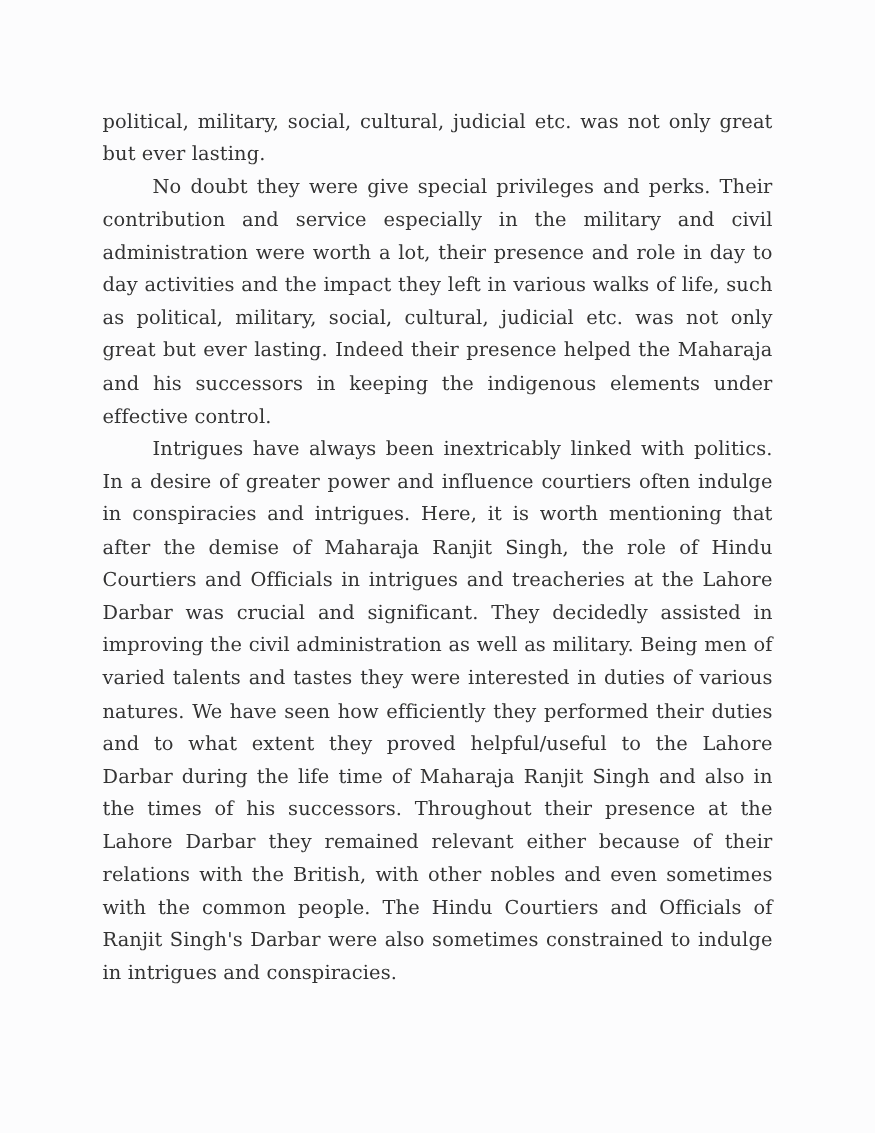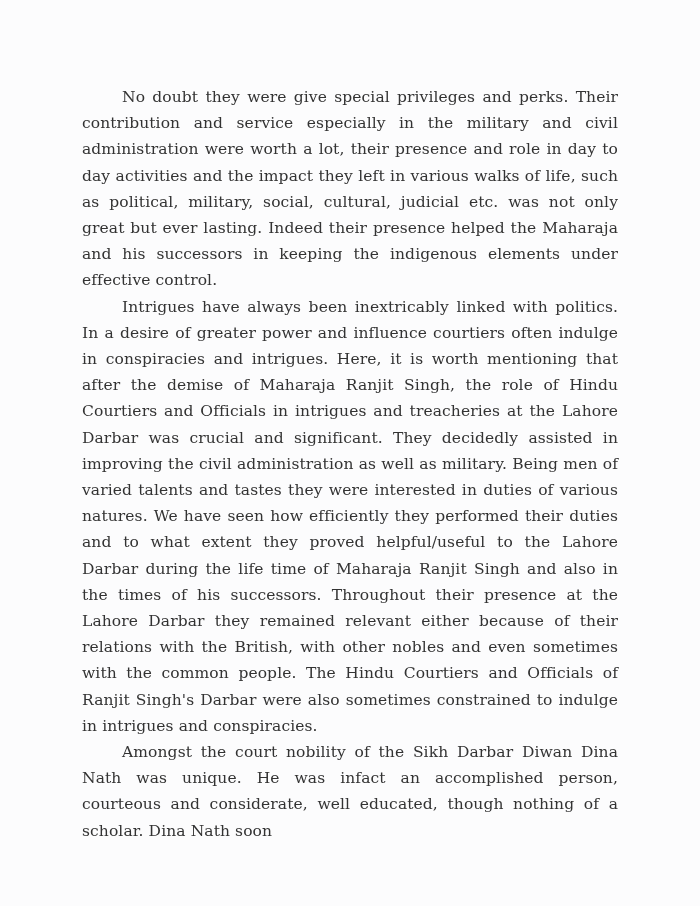--- a/index.html
+++ b/index.html
@@ -39,17 +39,17 @@
     text-indent: 40px;
   }
   .italic {
   }
 </style>
 </head>
 <body style="background: rgb(252, 252, 253);">
 
 <div class="page">
   <div class="text-block" style="color: rgb(51, 51, 51);">
+      <p class="para"><span>political, military, social, cultural, judicial etc. was not only great but ever lasting.</span></p>
       <p class="para indent"><span>No doubt they were give special privileges and perks. Their contribution and service especially in the military and civil administration were worth a lot, their presence and role in day to day activities and the impact they left in various walks of life, such as political, military, social, cultural, judicial etc. was not only great but ever lasting. Indeed their presence helped the </span><span class="italic">Maharaja</span><span> and his successors in keeping the indigenous elements under effective control.</span></p>
       <p class="para indent"><span>Intrigues have always been inextricably linked with politics. In a desire of greater power and influence courtiers often indulge in conspiracies and intrigues. Here, it is worth mentioning that after the demise of Maharaja Ranjit Singh, the role of Hindu Courtiers and Officials in intrigues and treacheries at the Lahore </span><span class="italic">Darbar</span><span> was crucial and significant. They decidedly assisted in improving the civil administration as well as military. Being men of varied talents and tastes they were interested in duties of various natures. We have seen how efficiently they performed their duties and to what extent they proved helpful/useful to the Lahore </span><span class="italic">Darbar</span><span> during the life time of Maharaja Ranjit Singh and also in the times of his successors. Throughout their presence at the Lahore </span><span class="italic">Darbar</span><span> they remained relevant either because of their relations with the British, with other nobles and even sometimes with the common people. The Hindu Courtiers and Officials of Ranjit Singh's </span><span class="italic">Darbar</span><span> were also sometimes constrained to indulge in intrigues and conspiracies.</span></p>
-      <p class="para indent"><span>Amongst the court nobility of the Sikh </span><span class="italic">Darbar</span><span> Diwan Dina Nath was unique. He was infact an accomplished person, courteous and considerate, well educated, though nothing of a scholar. Dina Nath soon</span></p>
     </div>
 </div>
 
 </body></html>

